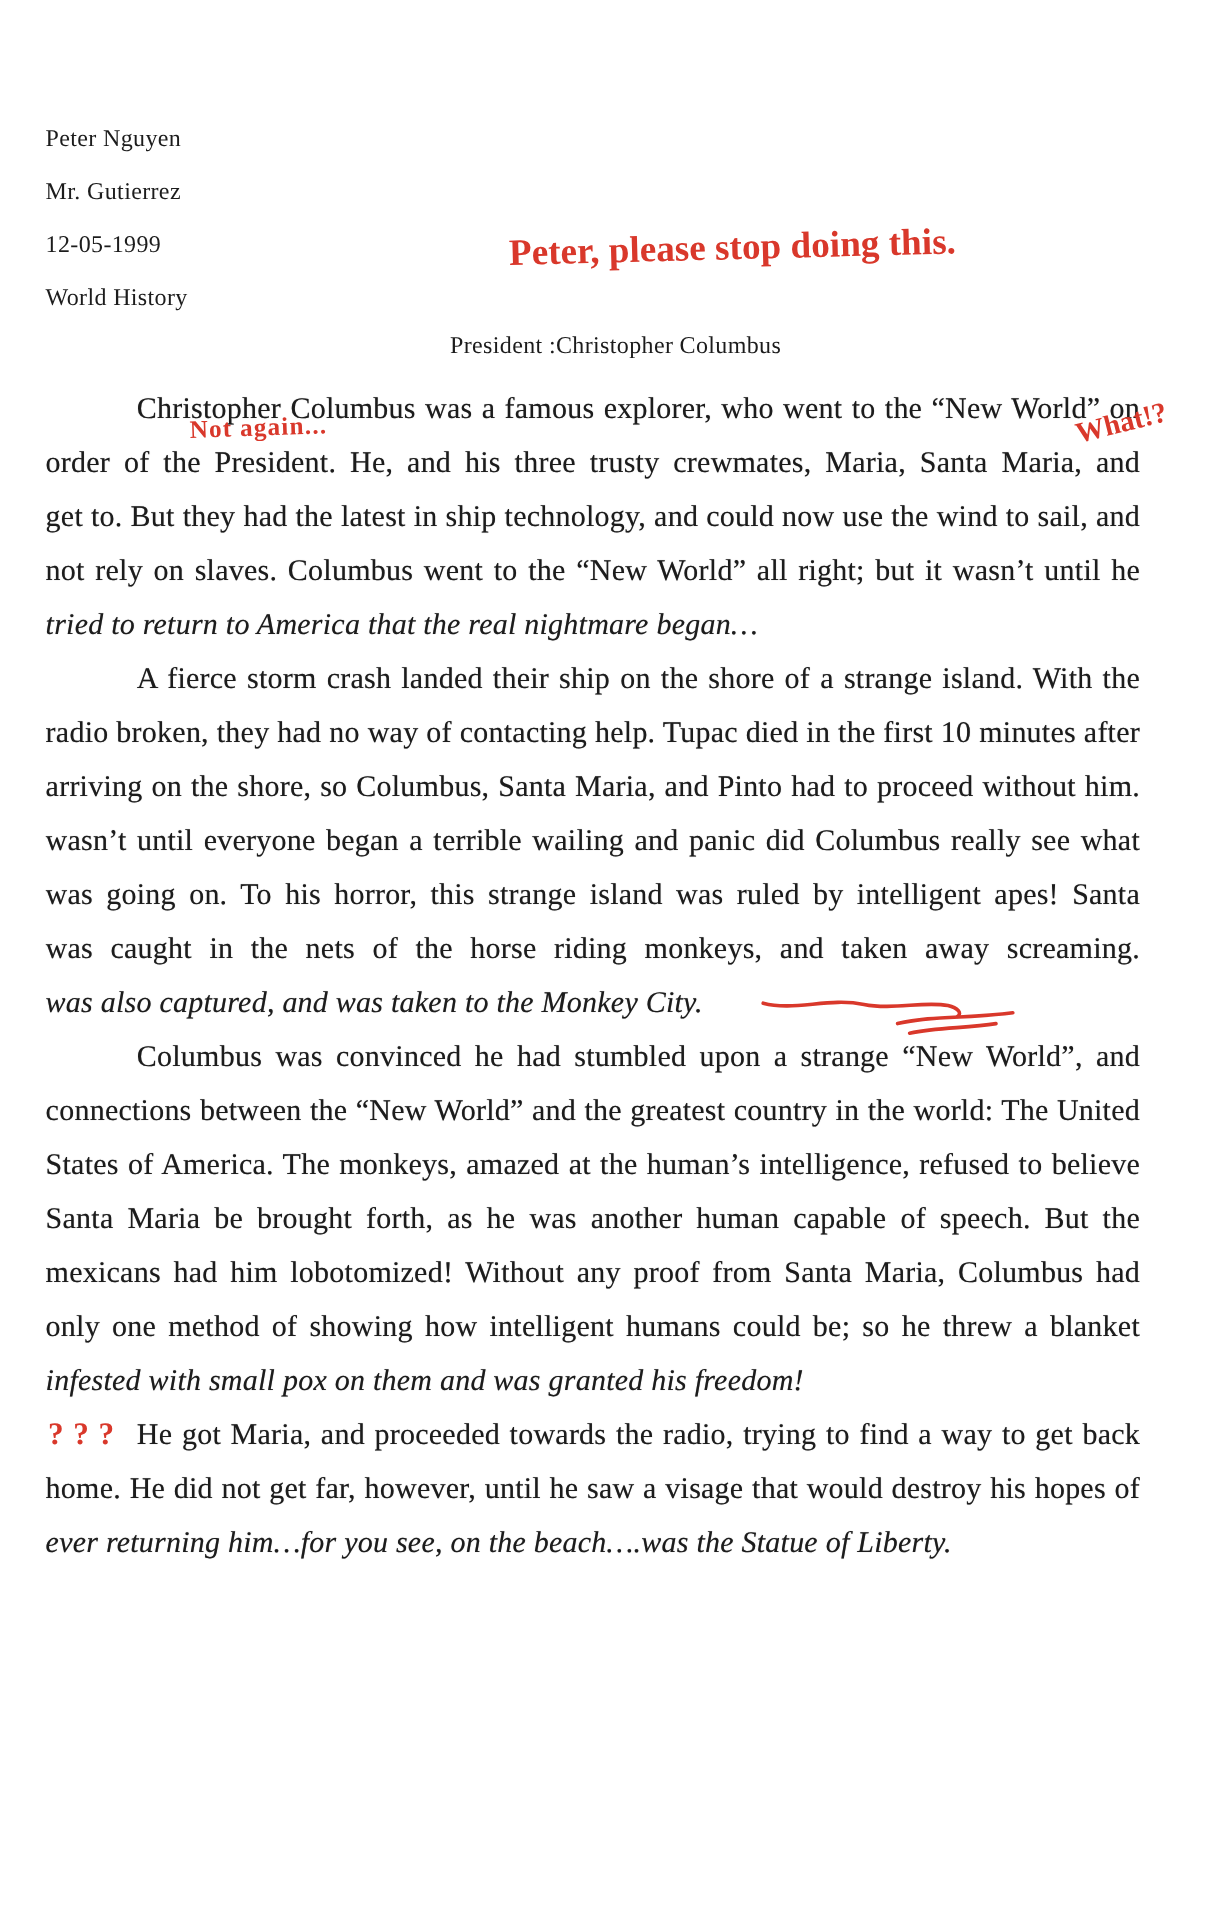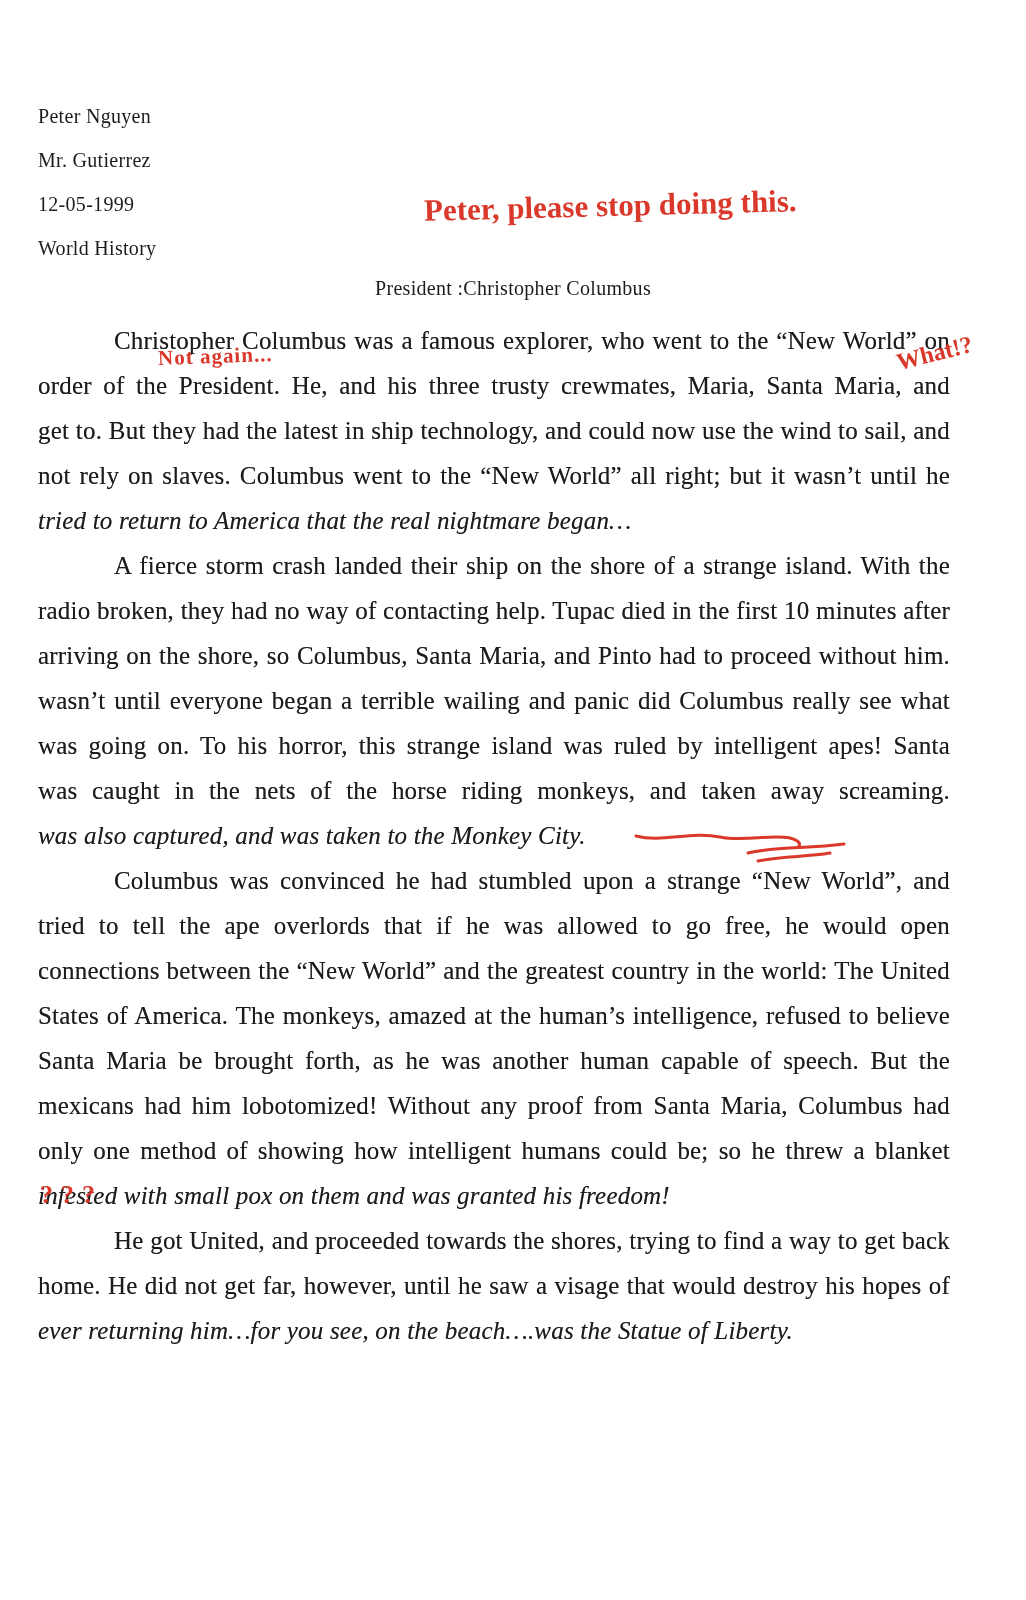--- a/index.html
+++ b/index.html
@@ -74,28 +74,27 @@
       <div class="line">not rely on slaves. Columbus went to the “New World” all right; but it wasn’t until he</div>
       <div class="line last">tried to return to America that the real nightmare began…</div>
       <div class="line first">A fierce storm crash landed their ship on the shore of a strange island. With the</div>
       <div class="line">radio broken, they had no way of contacting help. Tupac died in the first 10 minutes after</div>
       <div class="line">arriving on the shore, so Columbus, Santa Maria, and Pinto had to proceed without him.</div>
       <div class="line">wasn’t until everyone began a terrible wailing and panic did Columbus really see what</div>
       <div class="line">was going on. To his horror, this strange island was ruled by intelligent apes! Santa Maria</div>
       <div class="line">was caught in the nets of the horse riding monkeys, and taken away screaming. Columbus</div>
       <div class="line last">was also captured, and was taken to the Monkey City.</div>
       <div class="line first">Columbus was convinced he had stumbled upon a strange “New World”, and</div>
-      <div class="line">tried to tell the ape overlords that if he was allowed to go free, he would open</div>
       <div class="line">connections between the “New World” and the greatest country in the world: The United</div>
       <div class="line">States of America. The monkeys, amazed at the human’s intelligence, refused to believe</div>
       <div class="line">Santa Maria be brought forth, as he was another human capable of speech. But the</div>
       <div class="line">mexicans had him lobotomized! Without any proof from Santa Maria, Columbus had</div>
       <div class="line">only one method of showing how intelligent humans could be; so he threw a blanket</div>
       <div class="line last">infested with small pox on them and was granted his freedom!</div>
-      <div class="line first">He got United, and proceeded towards the shores, trying to find a way to get back</div>
+      <div class="line first">He got Maria, and proceeded towards the radio, trying to find a way to get back</div>
       <div class="line">home. He did not get far, however, until he saw a visage that would destroy his hopes of</div>
       <div class="line last">ever returning him…for you see, on the beach….was the Statue of Liberty.</div>
     </div>
 
   <div class="ink ink-top" style="color: rgb(217, 56, 43);">Peter, please stop doing this.</div>
   <div class="ink ink-notagain" style="color: rgb(217, 56, 43);">Not again...</div>
   <div class="ink ink-what" style="color: rgb(217, 56, 43);">What!?</div>
   <div class="ink ink-qqq" style="color: rgb(217, 56, 43);">???</div>
 
   <div class="ink ink-underline" style="color: rgb(217, 56, 43);">

